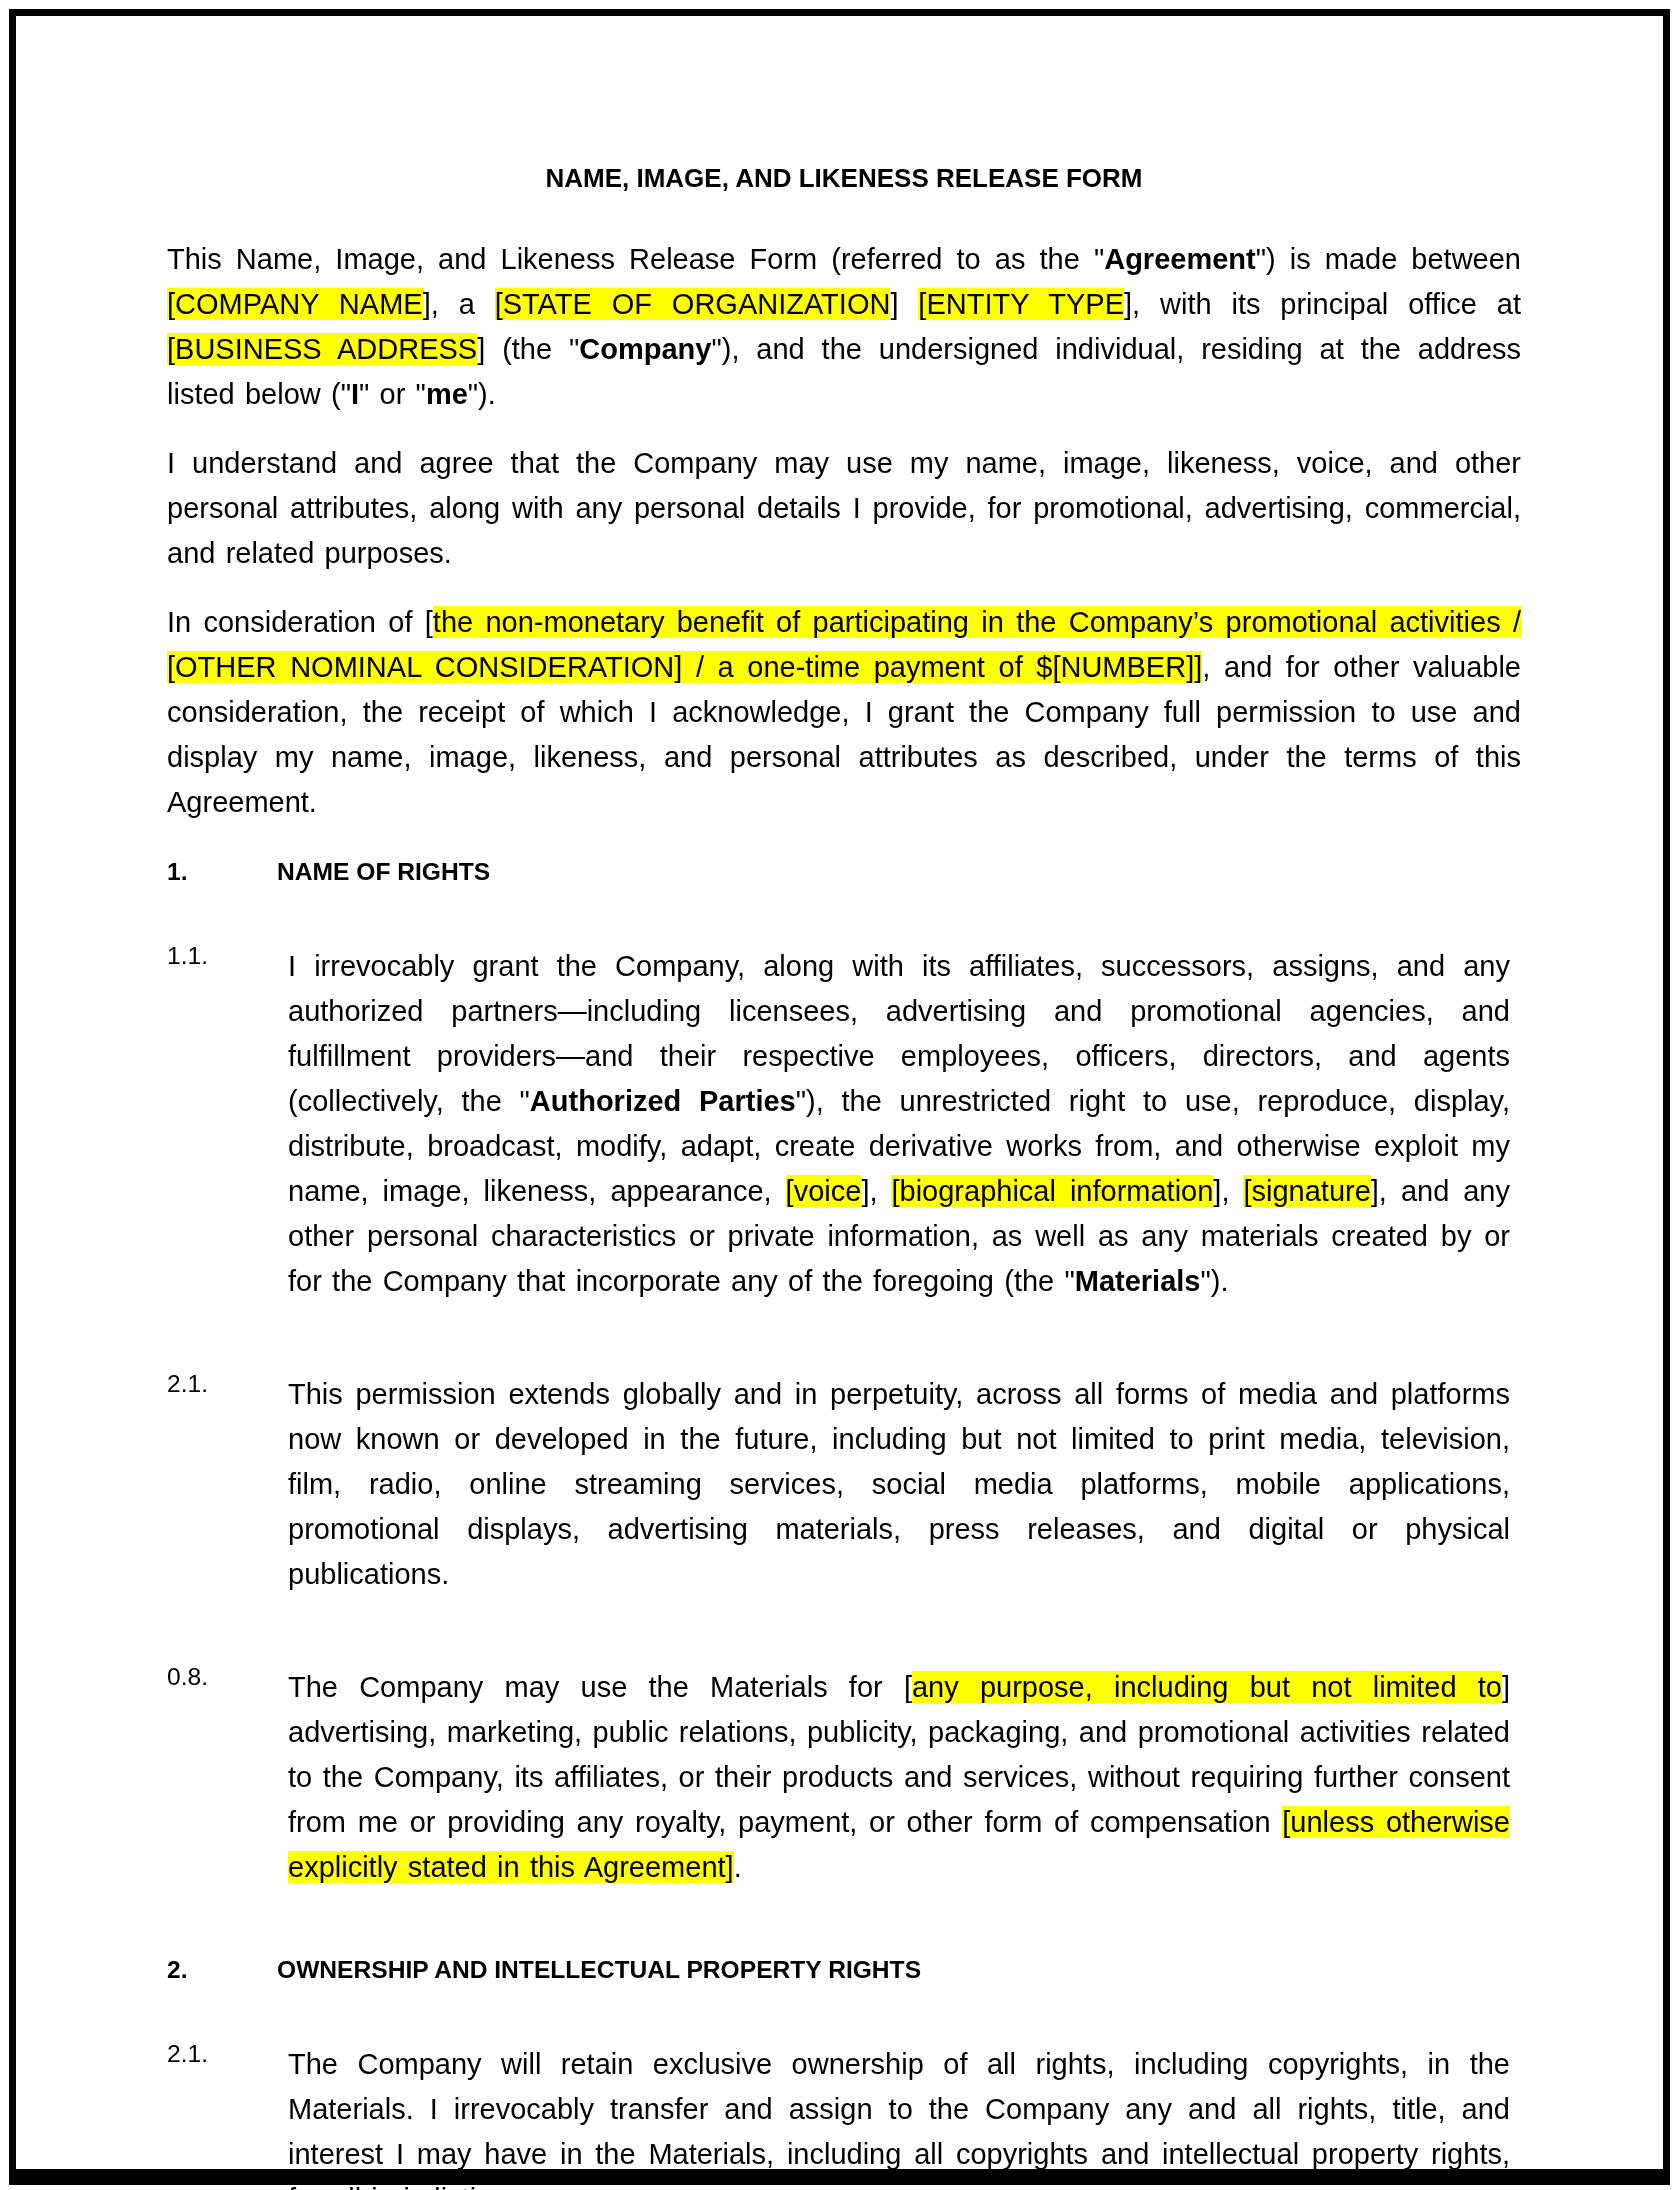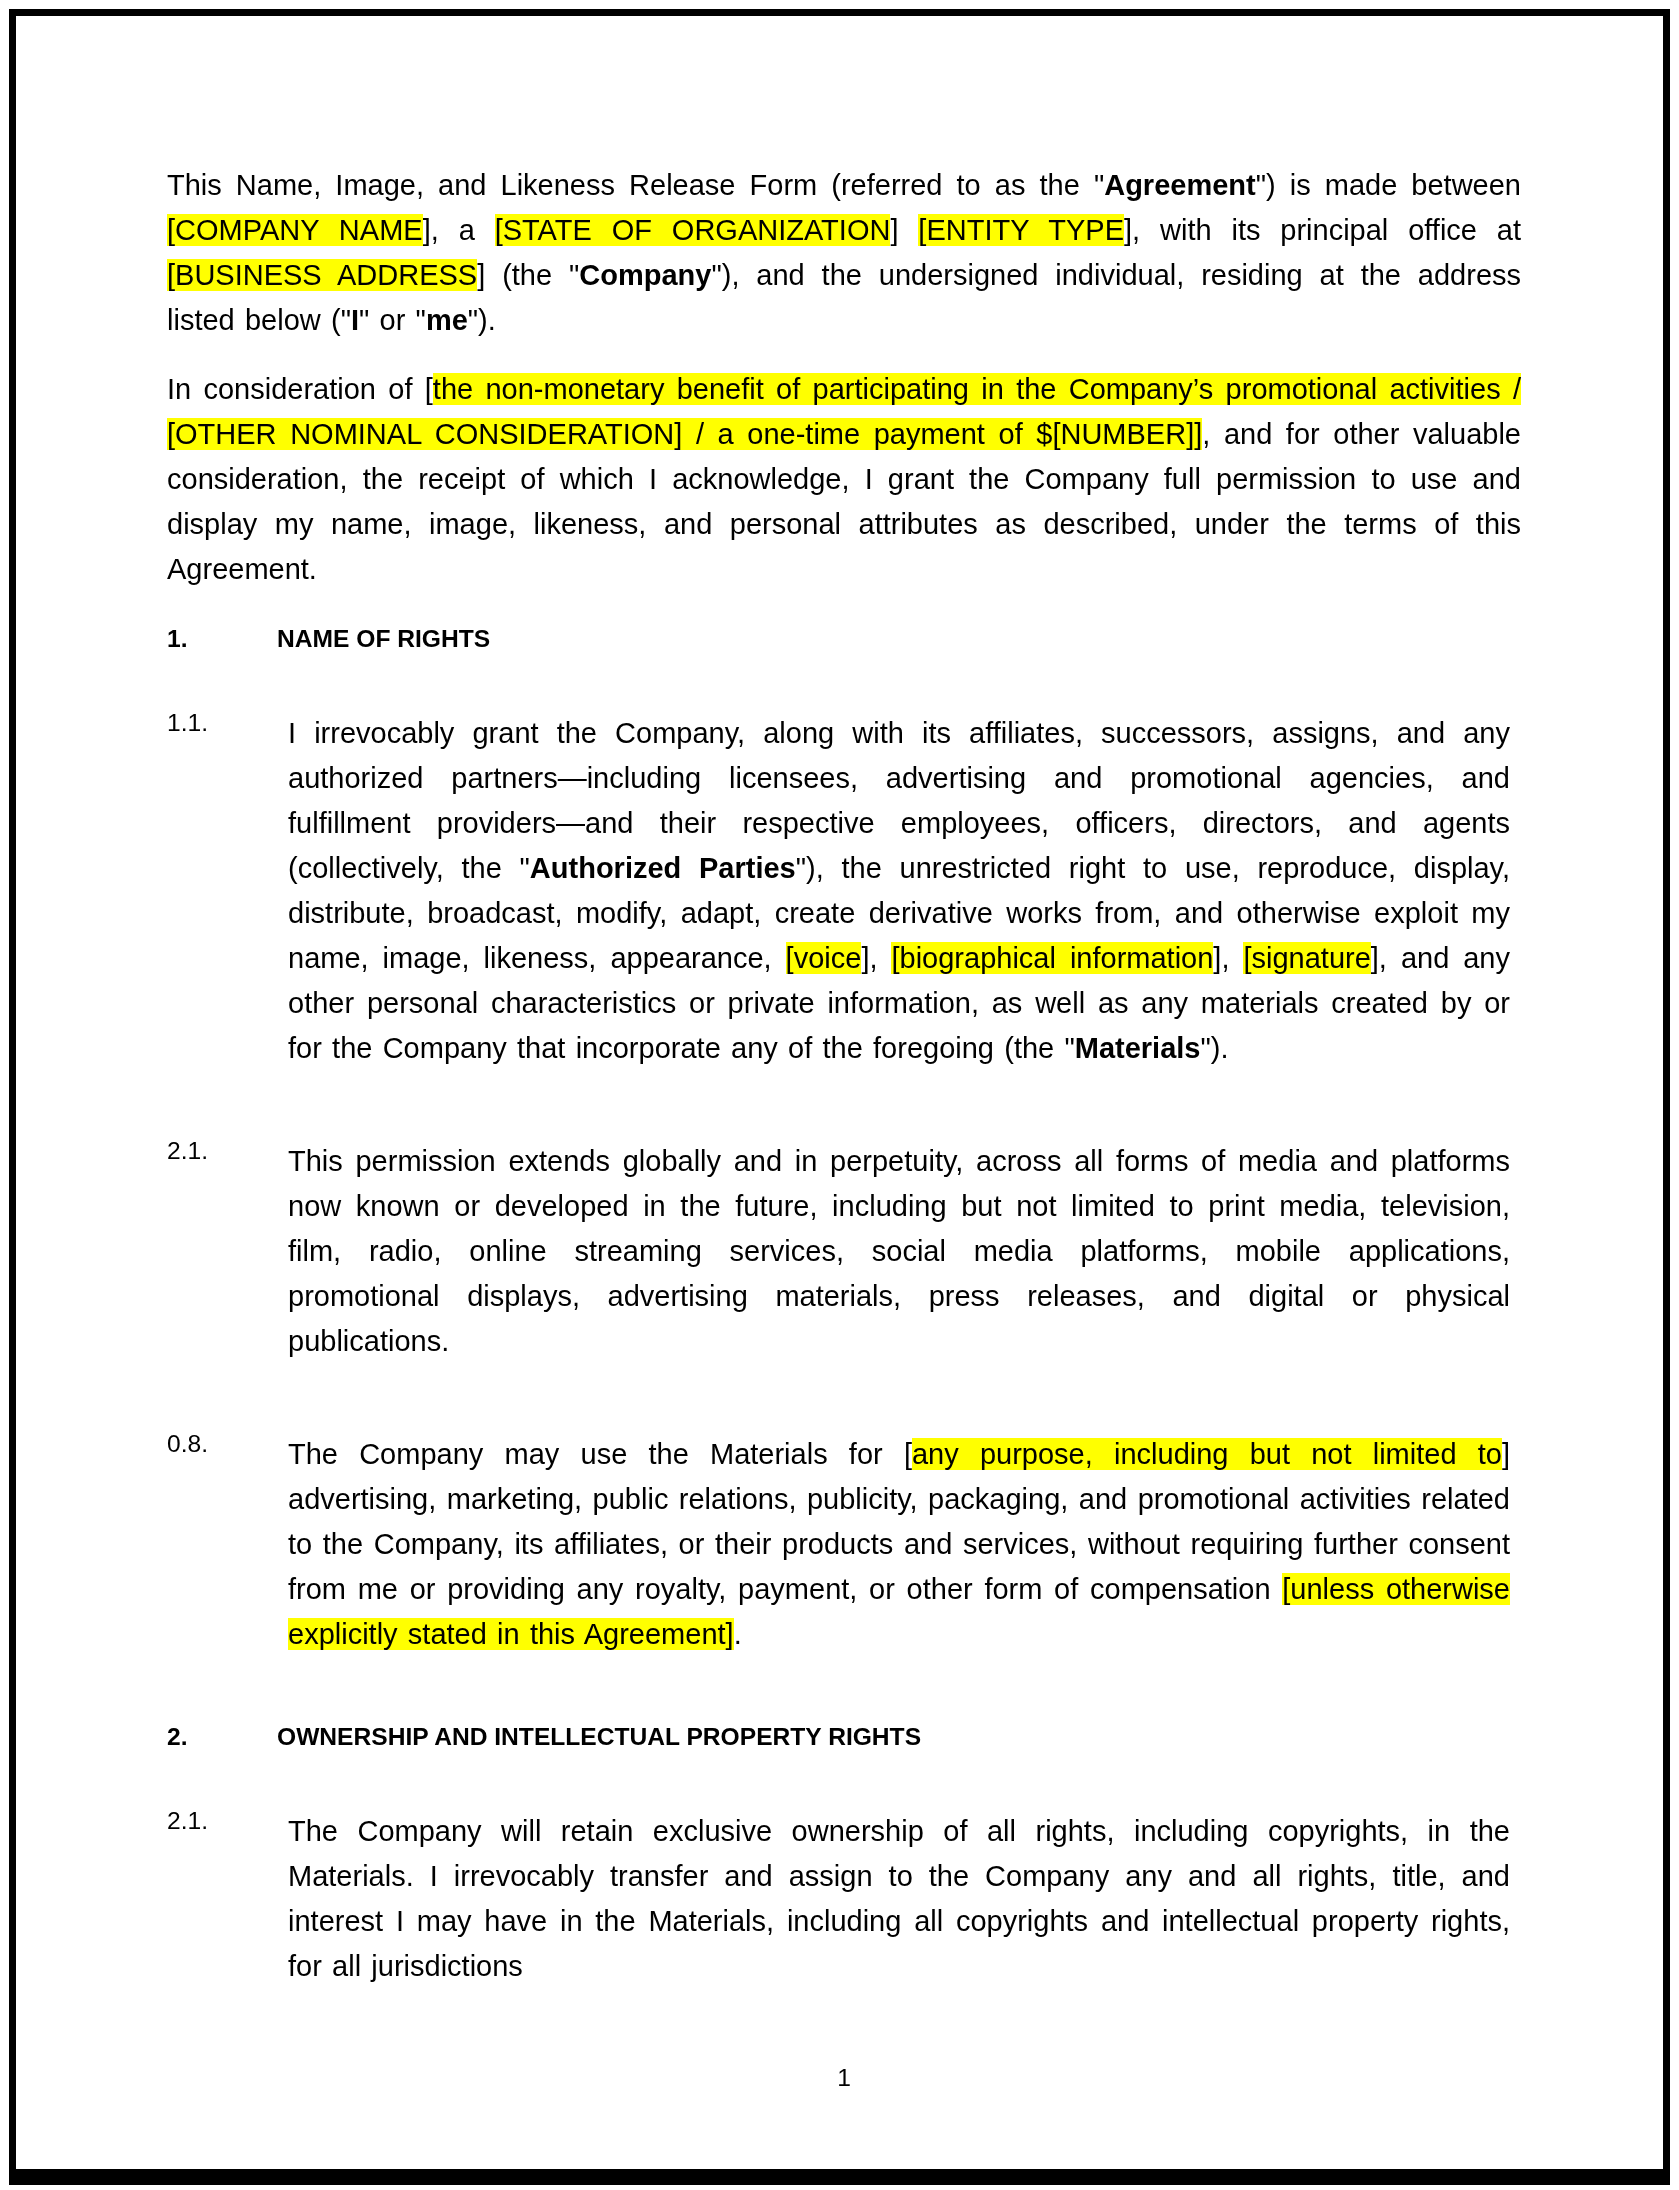--- a/index.html
+++ b/index.html
@@ -61,22 +61,24 @@
     line-height: 30px;
     margin-top: 63px;
   }
 </style>
 </head>
 <body>
 
 <div class="page">
   <div class="frame"></div>
   <div class="content">
+    <h1 class="title">NAME, IMAGE, AND LIKENESS RELEASE FORM</h1>
     <div>
         <p class="para"><span>This Name, Image, and Likeness Release Form (referred to as the "</span><span class="b ">Agreement</span><span>") is made between </span><span class="h">[COMPANY NAME</span><span>], a </span><span class="h">[STATE OF ORGANIZATION</span><span>] </span><span class="h">[ENTITY TYPE</span><span>], with its principal office at </span><span class="h">[BUSINESS ADDRESS</span><span>] (the "</span><span class="b ">Company</span><span>"), and the undersigned individual, residing at the address listed below ("</span><span class="b ">I</span><span>" or "</span><span class="b ">me</span><span>").</span></p>
+        <p class="para"><span>I understand and agree that the Company may use my name, image, likeness, voice, and other personal attributes, along with any personal details I provide, for promotional, advertising, commercial, and related purposes.</span></p>
         <p class="para"><span>In consideration of [</span><span class="h">the non-monetary benefit of participating in the Company’s promotional activities / [OTHER NOMINAL CONSIDERATION] / a one-time payment of $[NUMBER]]</span><span>, and for other valuable consideration, the receipt of which I acknowledge, I grant the Company full permission to use and display my name, image, likeness, and personal attributes as described, under the terms of this Agreement.</span></p>
         <div class="row heading">
           <span class="num b">1.</span>
           <span class="htext">NAME OF RIGHTS</span>
         </div>
         <div class="row clause">
           <span class="num">1.1.</span>
           <p class="para"><span>I irrevocably grant the Company, along with its affiliates, successors, assigns, and any authorized partners—including licensees, advertising and promotional agencies, and fulfillment providers—and their respective employees, officers, directors, and agents (collectively, the "</span><span class="b ">Authorized Parties</span><span>"), the unrestricted right to use, reproduce, display, distribute, broadcast, modify, adapt, create derivative works from, and otherwise exploit my name, image, likeness, appearance, </span><span class="h">[voice</span><span>], </span><span class="h">[biographical information</span><span>], </span><span class="h">[signature</span><span>], and any other personal characteristics or private information, as well as any materials created by or for the Company that incorporate any of the foregoing (the "</span><span class="b ">Materials</span><span>").</span></p>
         </div>
         <div class="row clause">

